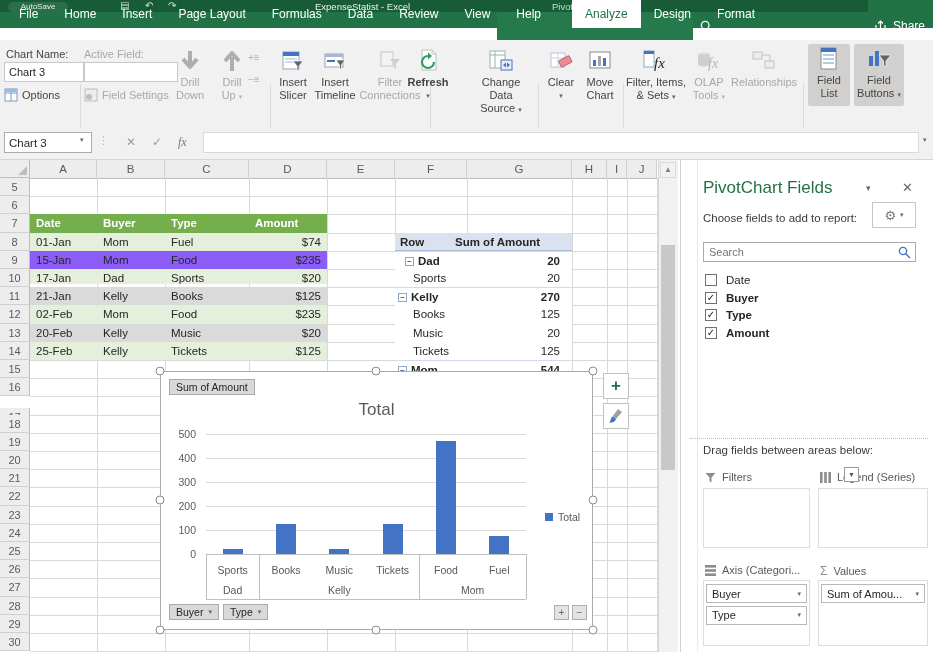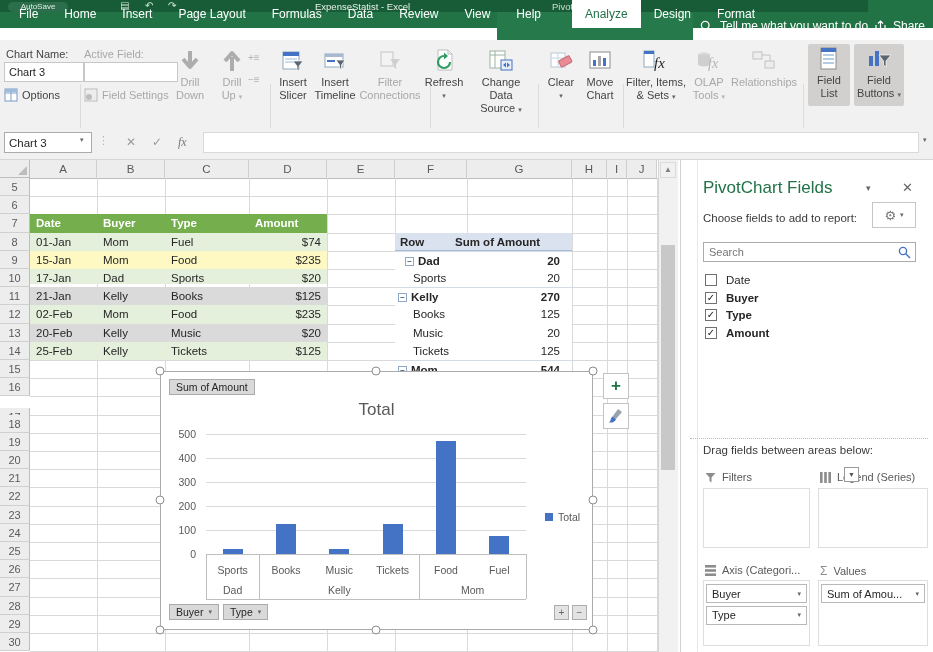--- a/index.html
+++ b/index.html
@@ -132,21 +132,20 @@
       <div class="tab">Help</div>
       <div class="tab active" style="margin-left: 18px;">Analyze</div>
       <div class="tab">Design</div>
       <div class="tab">Format</div>
     </div>
   <div class="abs tellme">
     <svg width="13" height="13" viewBox="0 0 13 13">
         <circle cx="5.2" cy="5.2" r="3.8" fill="none" stroke="#fff" stroke-width="1.3"></circle>
         <line x1="8.2" y1="8.2" x2="12" y2="12" stroke="#fff" stroke-width="1.3"></line>
       </svg>
-    <span>Tell me what you want to do</span>
   </div>
   <div class="abs share">
     <svg width="14" height="13" viewBox="0 0 14 13">
         <path d="M2 5 v7 h9 v-7" fill="none" stroke="#fff" stroke-width="1.2"></path>
         <path d="M6.5 8 V1 M4 3.5 6.5 1 9 3.5" fill="none" stroke="#fff" stroke-width="1.2"></path>
       </svg>
     <span>Share</span>
   </div>
 
   <div class="abs ribbon">
@@ -228,21 +227,21 @@
             <rect x="3" y="3" width="12" height="14" fill="#F3F3F3" stroke="#C6C6C6"></rect>
             <path d="M12 10 h10 l-4 5 v5 l-2-1.5 V15 Z" fill="#CFCFCF"></path>
           </svg>
         </span>
       <span>Filter</span>
         <span>Connections</span>
     </div>
     <div class="abs glabel" style="left:270px;width:160px;">Filter</div>
     <div class="abs gsep" style="left:430px;"></div>
 
-    <div class="abs bigbtn" style="left:420px;top:6px;width:48px;">
+    <div class="abs bigbtn" style="left:404px;top:6px;width:48px;font-weight:bold;">
       <span class="ic">
           <svg width="24" height="26" viewBox="0 0 24 26">
             <path d="M6 2 h10 l4 4 v16 h-14 Z" fill="#fff" stroke="#BDBDBD"></path>
             <path d="M16 2 v4 h4" fill="none" stroke="#BDBDBD"></path>
             <path d="M12 8 a6 6 0 1 0 6 6" fill="none" stroke="#2E9E63" stroke-width="2.2"></path>
             <path d="M12 4.5 l4 3.5-4 3.5z" fill="#2E9E63"></path>
           </svg>
         </span>
       <span>Refresh</span>
         <span class="dd">▾</span>
@@ -447,21 +446,21 @@
         <div class="tc" style="width: 68px;">Buyer</div>
         <div class="tc" style="width: 84px;">Type</div>
         <div class="tc" style="width: 78px;">Amount</div>
       </div>
       <div class="tblrow " style="left: 30px; top: 232.6px; height: 18.2px; line-height: 18.2px; z-index: 2; background: rgb(228, 239, 220);">
         <div class="tc" style="width: 67px;">01-Jan</div>
         <div class="tc" style="width: 68px;">Mom</div>
         <div class="tc" style="width: 84px;">Fuel</div>
         <div class="tc num" style="width: 78px;">$74</div>
       </div>
-      <div class="tblrow " style="left: 30px; top: 250.8px; height: 18.2px; line-height: 18.2px; z-index: 2; background: #fef9c3;">
+      <div class="tblrow " style="left: 30px; top: 250.8px; height: 18.2px; line-height: 18.2px; z-index: 2; background: #8b5cf6;">
         <div class="tc" style="width: 67px;">15-Jan</div>
         <div class="tc" style="width: 68px;">Mom</div>
         <div class="tc" style="width: 84px;">Food</div>
         <div class="tc num" style="width: 78px;">$235</div>
       </div>
       <div class="tblrow " style="left: 30px; top: 269px; height: 15px; line-height: 18.2px; z-index: 2; background: rgb(228, 239, 220);">
         <div class="tc" style="width: 67px;">17-Jan</div>
         <div class="tc" style="width: 68px;">Dad</div>
         <div class="tc" style="width: 84px;">Sports</div>
         <div class="tc num" style="width: 78px;">$20</div>

